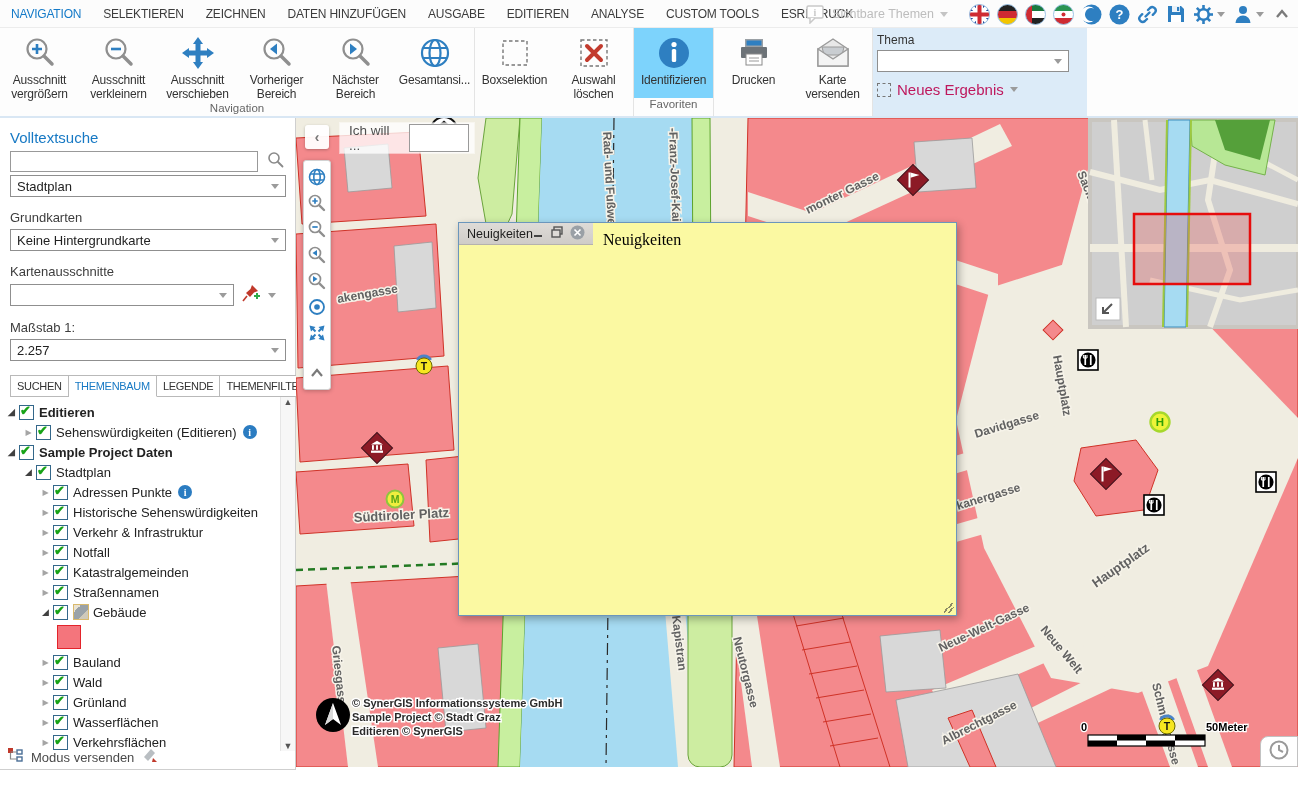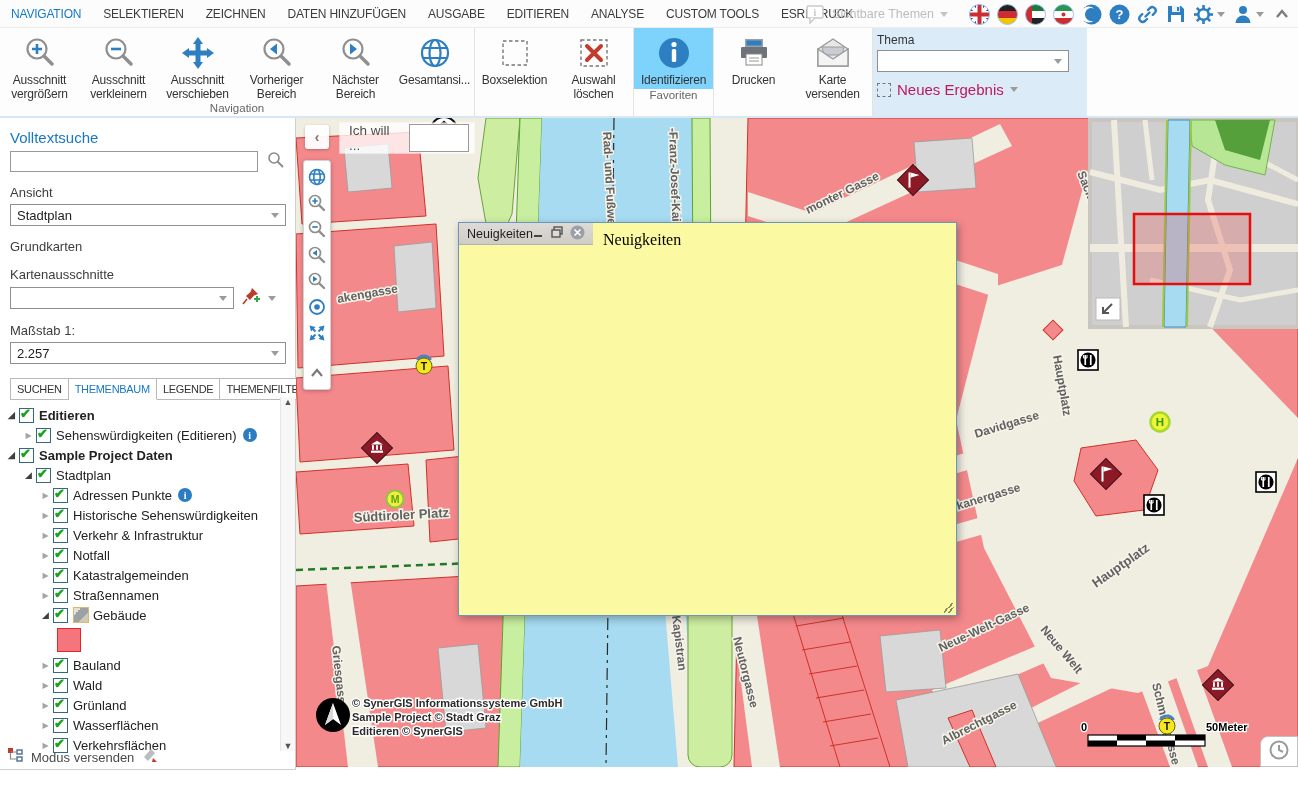--- a/index.html
+++ b/index.html
@@ -22,21 +22,21 @@
   .icon-with-caret { display:flex; align-items:center; gap:3px; }
 
   
   #ribbon { height:90px; background:#fdfdfd; border-bottom:2px solid #d9e7f4; display:flex; }
   .rgroup { display:flex; flex-direction:column; border-right:1px solid #e4e4e4; }
   .rbtns { display:flex; flex:1; align-items:stretch; }
   .rbtn { width:79px; display:flex; flex-direction:column; align-items:center; padding-top:5px; cursor:default; }
   .rbtn .ric { height:40px; display:flex; align-items:center; justify-content:center; }
   .rbtn .rlab { font-size:12px; color:#333; text-align:center; line-height:1.2; letter-spacing:-0.2px; }
   .rbtn.active { background:#7dd3fc; }
-  .glabel { height:27px; font-size:11.5px; color:#666; text-align:center; }
+  .glabel { height:18px; font-size:11.5px; color:#666; text-align:center; }
   #thema-block { background:#dcebf8; width:214px; padding:5px 10px 0 4px; }
   #thema-label { font-size:12px; color:#333; }
   .fake-select { background:#fff; border:1px solid #8f8f8f; height:22px; display:flex; align-items:center;
                  padding:0 6px; font-size:13px; color:#222; position:relative; margin-top:3px; }
   .fake-select .sel-caret { position:absolute; right:6px; top:8px; }
   #neues-row { display:flex; align-items:center; gap:6px; margin-top:9px; font-size:15px; color:#be185d; }
   .dashed-mini { width:14px; height:14px; border:1px dashed #777; }
 
   
   #content { display:flex; height:652px; }
@@ -427,26 +427,29 @@
       <div id="volltext-title">Volltextsuche</div>
       <div id="search-row">
         <input id="search-input" value="" style="">
         <span style="margin-left:9px">
           <svg width="17" height="17" viewBox="0 0 17 17">
               <circle cx="7" cy="7" r="5" fill="none" stroke="#8a8a8a" stroke-width="1.6"></circle>
               <line x1="11" y1="11" x2="15.5" y2="15.5" stroke="#8a8a8a" stroke-width="1.8" stroke-linecap="round"></line>
             </svg>
         </span>
       </div>
-      <div class="field-label">Ansicht</div>
       <div class="fake-select side-select">
         <span>Stadtplan</span>
           <span class="sel-caret caret-down"></span>
       </div>
       <div class="field-label">Grundkarten</div>
+      <div class="fake-select side-select">
+        <span>Keine Hintergrundkarte</span>
+          <span class="sel-caret caret-down"></span>
+      </div>
       <div class="field-label">Kartenausschnitte</div>
       <div class="ka-row">
         <div class="fake-select">
           <span></span>
             <span class="sel-caret caret-down"></span>
         </div>
         <span>
           <svg width="20" height="20" viewBox="0 0 20 20">
               <path d="M11,2 L17,8 L13,9.5 L9,14 L5,10 L9.5,6 Z" fill="#c0392b"></path>
               <line x1="6" y1="13" x2="2" y2="18" stroke="#c0392b" stroke-width="1.6"></line>

